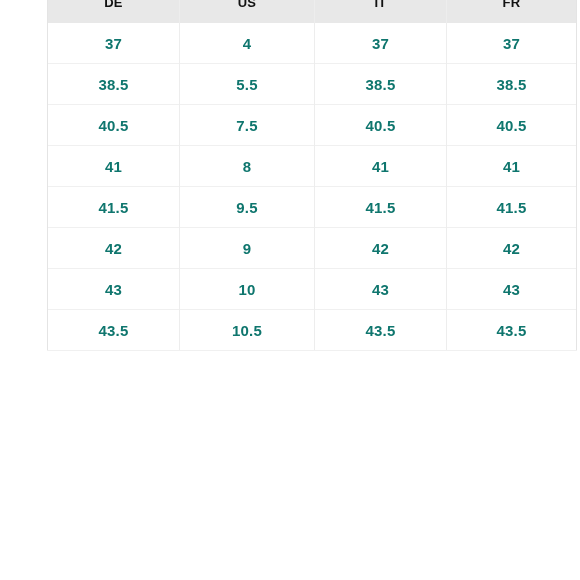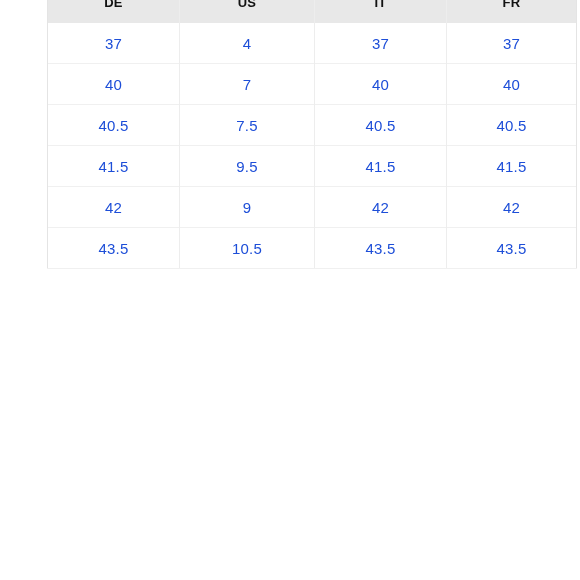--- a/index.html
+++ b/index.html
@@ -55,23 +55,23 @@
     border-right: 1px solid #ededed;
   }
   thead th:first-child { border-left: 1px solid #e4e4e4; }
   thead th:last-child  { border-right: 1px solid #e4e4e4; }
 
   tbody td {
     height: 40px;
     padding: 0;
     text-align: center;
     vertical-align: middle;
-    color: #1d4ed8;
+    color: #0f766e;
     font-size: 15px;
-    font-weight: 400;
+    font-weight: 700;
     letter-spacing: 0.2px;
     background: #ffffff;
     border-top: 1px solid #f0f0f0;
     border-left: 1px solid #ededed;
     border-right: 1px solid #ededed;
   }
   tbody tr:first-child td { border-top: none; }
   tbody td:first-child { border-left: 1px solid #e4e4e4; }
   tbody td:last-child  { border-right: 1px solid #e4e4e4; }
 
@@ -98,44 +98,56 @@
         </tr>
       </thead>
       <tbody id="table-body">
           <tr>
             <td>37</td>
             <td>4</td>
             <td>37</td>
             <td>37</td>
           </tr>
           <tr>
-            <td>40</td>
-            <td>7</td>
-            <td>40</td>
-            <td>40</td>
+            <td>38.5</td>
+            <td>5.5</td>
+            <td>38.5</td>
+            <td>38.5</td>
           </tr>
           <tr>
             <td>40.5</td>
             <td>7.5</td>
             <td>40.5</td>
             <td>40.5</td>
+          </tr>
+          <tr>
+            <td>41</td>
+            <td>8</td>
+            <td>41</td>
+            <td>41</td>
           </tr>
           <tr>
             <td>41.5</td>
             <td>9.5</td>
             <td>41.5</td>
             <td>41.5</td>
           </tr>
           <tr>
             <td>42</td>
             <td>9</td>
             <td>42</td>
             <td>42</td>
           </tr>
           <tr>
+            <td>43</td>
+            <td>10</td>
+            <td>43</td>
+            <td>43</td>
+          </tr>
+          <tr>
             <td>43.5</td>
             <td>10.5</td>
             <td>43.5</td>
             <td>43.5</td>
           </tr>
         </tbody>
     </table>
   </div>
 </div>
 

